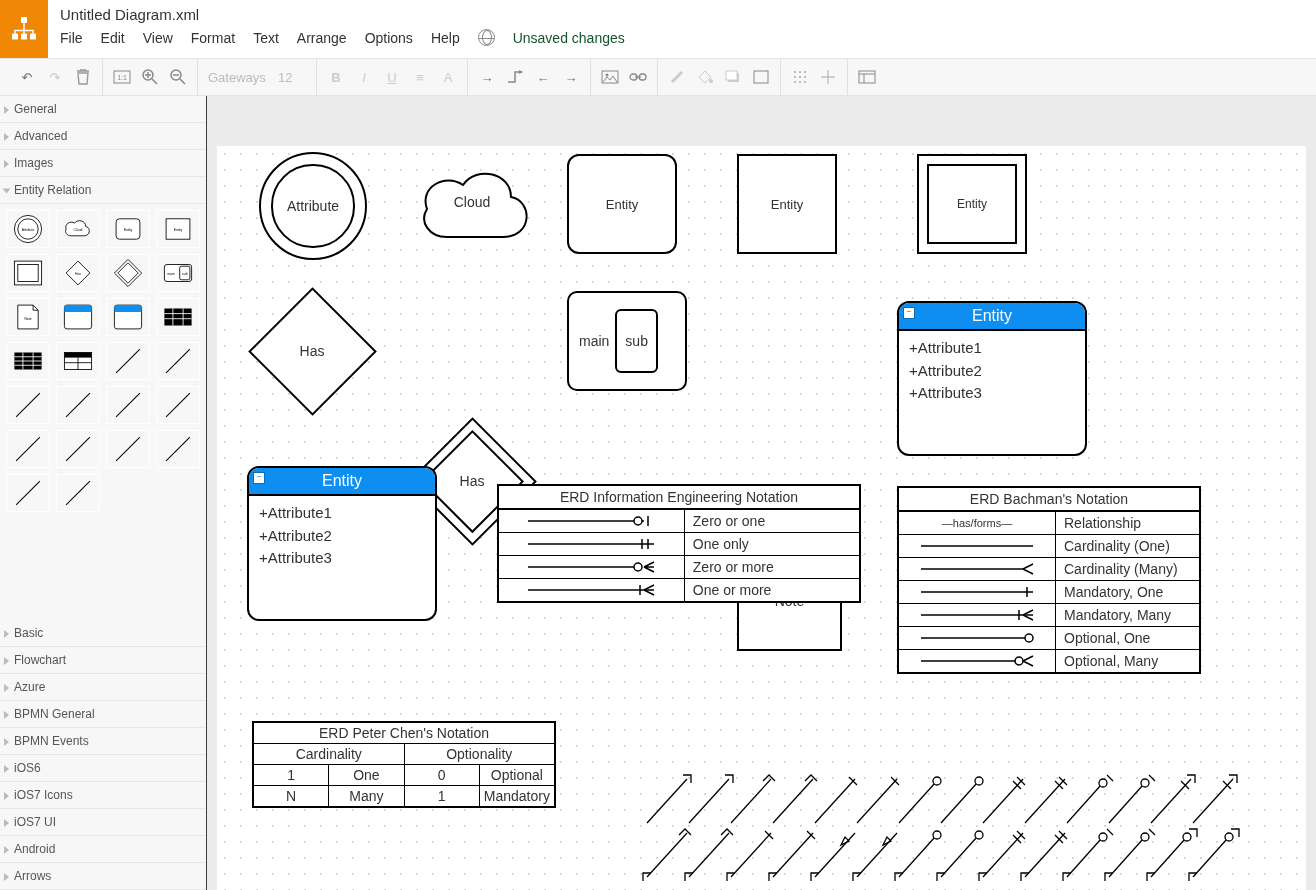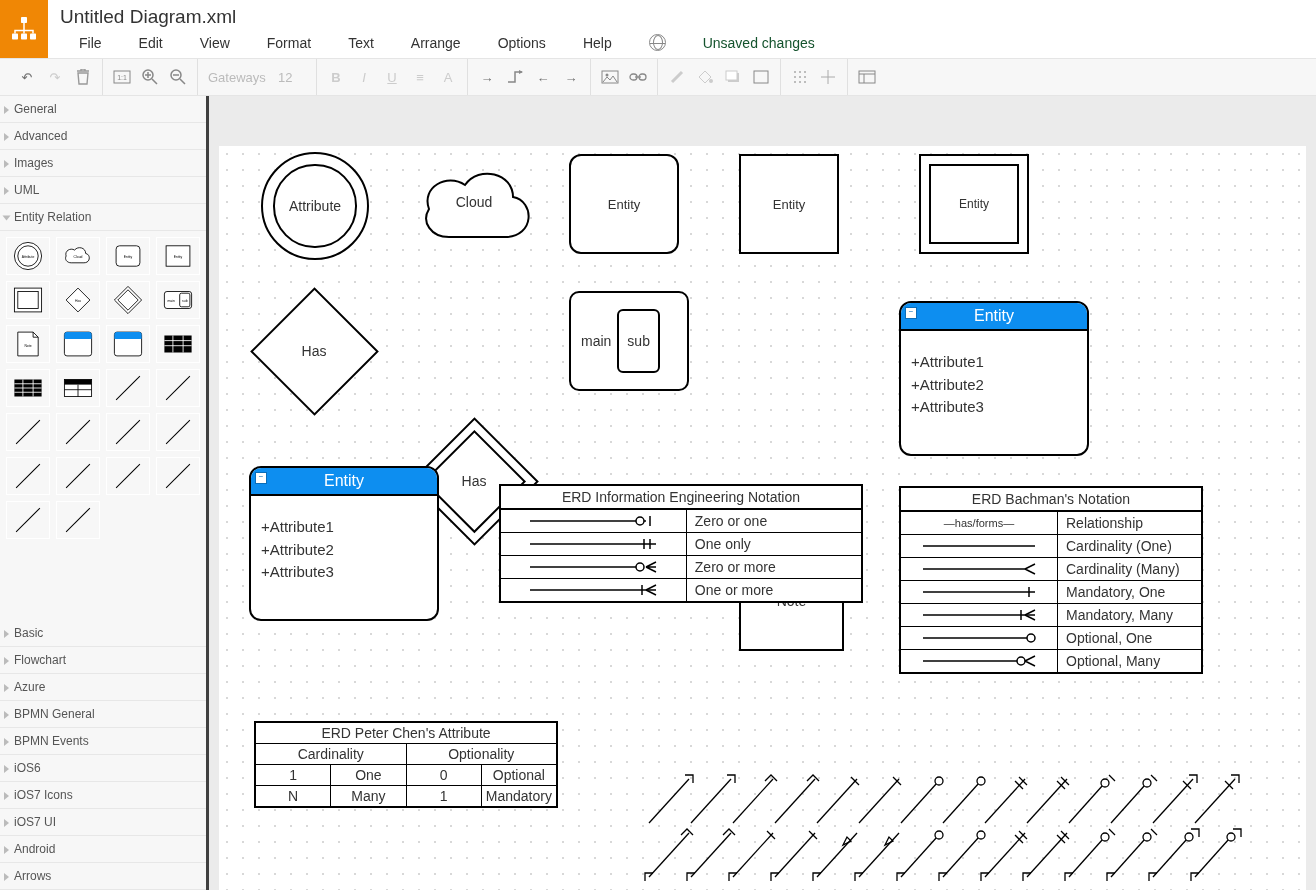--- a/index.html
+++ b/index.html
@@ -2,37 +2,37 @@
 <html><head>
 <meta charset="utf-8">
 <style>
   html,body{margin:0;padding:0;font-family:Helvetica,Arial,sans-serif;font-size:13px;color:#333;background:#f0f0f0;user-select:none;}
   .app{display:flex;flex-direction:column;width:1316px;height:890px;background:#fff;}
   
   .titlebar{display:flex;align-items:flex-start;height:58px;background:#fff;}
   .logo{width:48px;height:58px;background:#f08705;display:flex;align-items:center;justify-content:center;}
   .logo svg{width:30px;height:30px;}
   .title-area{padding:6px 12px 0 12px;}
-  .doc-title{font-size:19px;color:#333;margin-bottom:6px;}
+  .doc-title{font-size:15px;color:#333;margin-bottom:6px;}
   .menubar{display:flex;gap:18px;align-items:center;font-size:14px;color:#333;}
-  .menubar span{cursor:default;margin-left:19px;}
+  .menubar span{cursor:default;}
   .unsaved{color:#14532d;}
   .globe{width:15px;height:15px;border:1px solid #888;border-radius:50%;position:relative;}
   .globe::before{content:"";position:absolute;left:0;right:0;top:50%;border-top:1px solid #888;}
   .globe::after{content:"";position:absolute;top:0;bottom:0;left:50%;width:8px;margin-left:-4px;border:1px solid #888;border-radius:50%;}
   
   .toolbar{height:36px;background:#f7f7f7;border-top:1px solid #e5e5e5;border-bottom:1px solid #e5e5e5;display:flex;align-items:center;padding:0 8px;gap:0;}
   .tgroup{display:flex;align-items:center;gap:10px;padding:0 10px;border-right:1px solid #e0e0e0;height:100%;}
   .tgroup:last-child{border-right:none;}
   .tbtn{color:#707070;display:flex;align-items:center;justify-content:center;min-width:18px;height:20px;}
   .tbtn.disabled{color:#ccc;}
   .tsel{color:#bbb;font-size:13px;min-width:60px;}
   
   .body{flex:1;display:flex;overflow:hidden;}
-  .sidebar{width:206px;background:#f7f7f7;border-right:3px solid #404040;display:flex;flex-direction:column;overflow:hidden;}
+  .sidebar{width:206px;background:#f7f7f7;border-right:1px solid #404040;display:flex;flex-direction:column;overflow:hidden;}
   .acc{border-bottom:1px solid #e7e7e7;padding:6px 10px 6px 14px;font-size:12px;color:#555;position:relative;cursor:default;}
   .acc::before{content:"";position:absolute;left:4px;top:10px;border-top:4px solid transparent;border-bottom:4px solid transparent;border-left:5px solid #bbb;}
   .acc.open::before{transform:rotate(90deg);}
   .shapes-panel{flex:0 0 auto;padding:6px;display:grid;grid-template-columns:repeat(4,1fr);gap:6px;}
   .shape-thumb{height:36px;border:1px solid #fff;display:flex;align-items:center;justify-content:center;background:#f7f7f7;}
   .shape-thumb svg{max-width:34px;max-height:34px;}
   .lower-accs{margin-top:auto;}
   
   .canvas-wrap{flex:1;position:relative;background:#ebebeb;overflow:hidden;}
   .canvas{position:absolute;left:10px;top:50px;right:10px;bottom:0;background:#fff;
@@ -50,21 +50,21 @@
   .diamond.double .rot.inner{left:22%;top:22%;width:56%;height:56%;}
   .diamond .lbl{position:relative;z-index:2;}
   .mainsub{border:2px solid #000;border-radius:10px;background:#fff;display:flex;align-items:center;padding:0 6px 0 10px;gap:6px;}
   .mainsub .sub{border:2px solid #000;border-radius:6px;padding:22px 8px;}
   .note{border:2px solid #000;background:#fff;position:relative;}
   .note::before{content:"";position:absolute;top:-2px;right:-2px;width:22px;height:22px;background:#fff;border-left:2px solid #000;border-bottom:2px solid #000;}
   .note::after{content:"";position:absolute;top:-2px;right:-2px;border-top:22px solid #ebebeb;border-left:22px solid transparent;}
   .entity-card{border:2px solid #000;border-radius:12px;background:#fff;overflow:hidden;display:flex;flex-direction:column;align-items:stretch;}
   .entity-card .hdr{background:#0d8ef0;color:#fff;text-align:center;padding:4px;font-size:16px;border-bottom:2px solid #000;position:relative;}
   .entity-card .hdr .collapse{position:absolute;left:4px;top:4px;width:10px;height:10px;background:#fff;border:1px solid #0a6db8;font-size:8px;line-height:8px;text-align:center;color:#0a6db8;}
-  .entity-card .body-c{padding:20px 10px;font-size:15px;line-height:1.5;text-align:left;}
+  .entity-card .body-c{padding:6px 10px;font-size:15px;line-height:1.5;text-align:left;}
   .info-table{position:absolute;border:2px solid #000;background:#fff;font-size:14px;}
   .info-table .title{text-align:center;border-bottom:2px solid #000;padding:3px;}
   .info-table .row{display:flex;border-bottom:1px solid #000;}
   .info-table .row:last-child{border-bottom:none;}
   .info-table .c1{flex:0 0 48%;border-right:1px solid #000;padding:3px 6px;display:flex;align-items:center;justify-content:center;}
   .info-table .c2{flex:1;padding:3px 8px;}
   .chen-table{position:absolute;border:2px solid #000;background:#fff;font-size:14px;text-align:center;}
   .chen-table .r{display:flex;border-bottom:1px solid #000;}
   .chen-table .r:last-child{border-bottom:none;}
   .chen-table .r>div{flex:1;border-right:1px solid #000;padding:2px;}
@@ -234,21 +234,20 @@
         </span>
     </div>
   </div>
 
   <div class="body">
 
     <div class="sidebar">
       <div class="acc">General</div>
       <div class="acc">Advanced</div>
       <div class="acc">Images</div>
-      <div class="acc">UML</div>
       <div class="acc open">Entity Relation</div>
 
       <div class="shapes-panel">
         <div class="shape-thumb">
             <svg viewBox="0 0 40 40">
               <circle cx="20" cy="20" r="16" stroke="#000" fill="#fff" stroke-width="1"></circle>
               <circle cx="20" cy="20" r="12" stroke="#000" fill="none"></circle>
               <text x="20" y="22" font-size="4" text-anchor="middle">Attribute</text>
             </svg>
           </div>
@@ -578,21 +577,21 @@
                   <circle cx="102" cy="6" r="4" stroke="#000" fill="#fff" stroke-width="1.5"></circle>
                   <path d="M106 6l10-5M106 6l10 5" stroke="#000" stroke-width="1.5"></path>
                 </svg>
               </div>
               <div class="c2">Optional, Many</div>
             </div>
         </div>
 
         <div class="chen-table" style="left:35px;top:575px;width:300px">
           <div class="r">
-              <div style="flex:4;border-right:none">ERD Peter Chen's Attribute</div>
+              <div style="flex:4;border-right:none">ERD Peter Chen's Notation</div>
             </div>
           <div class="r">
               <div style="flex:2">Cardinality</div>
               <div style="flex:2">Optionality</div>
             </div>
           <div class="r">
               <div>1</div>
               <div>One</div>
               <div>0</div>
               <div>Optional</div>

